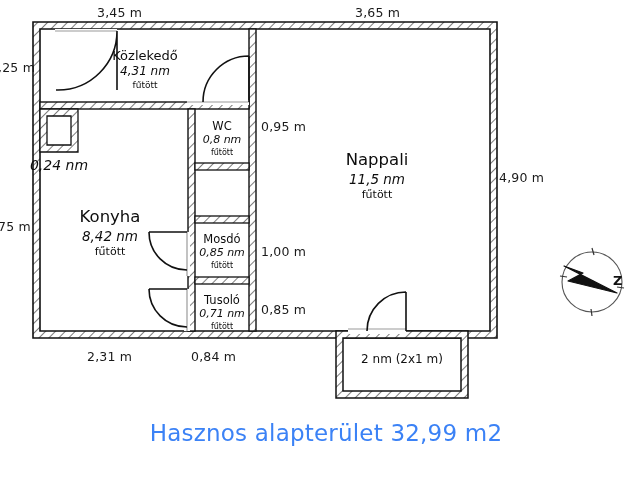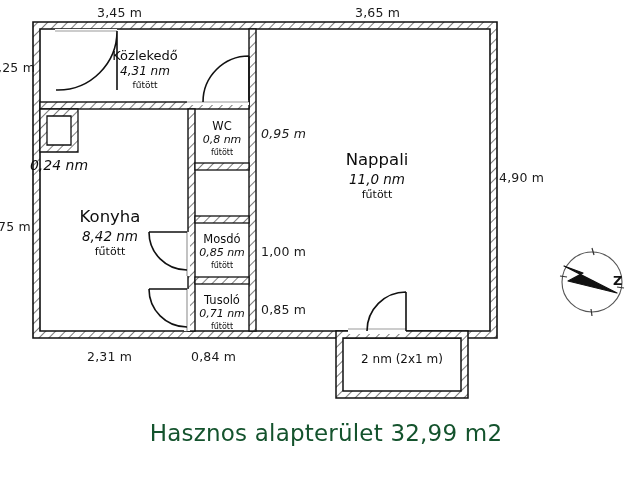--- a/index.html
+++ b/index.html
@@ -87,21 +87,21 @@
   .balcony-label .b-area { display: block; font-size: 12px; line-height: 1.35; }
 
   #footer-title {
     position: absolute;
     left: 12px;
     right: 0;
     top: 420px;
     text-align: center;
     font-size: 23px;
     font-family: "DejaVu Sans", "Liberation Sans", sans-serif;
-    color: #14532d;
+    color: #3b82f6;
     letter-spacing: 0.2px;
   }
   .compass-letter {
     position: absolute;
     font-size: 13px;
     font-weight: bold;
     font-family: "DejaVu Sans", "Liberation Sans", sans-serif;
     color: #111;
   }
 </style>
@@ -182,39 +182,39 @@
   <div class="dim-label" style="left:97px; top:5px;">3,45 m</div>
 
   <div class="dim-label" style="left:355px; top:5px;">3,65 m</div>
 
   <div class="dim-label" style="left:-2px; top:60px;">,25 m</div>
 
   <div class="dim-label" style="left:-2px; top:219px;">75 m</div>
 
   <div class="dim-label" style="left:499px; top:170px;">4,90 m</div>
 
-  <div class="dim-label" style="left:261px; top:126px;font-style:italic;">0,95 m</div>
+  <div class="dim-label" style="left:261px; top:119px;">0,95 m</div>
 
   <div class="dim-label" style="left:261px; top:244px;">1,00 m</div>
 
   <div class="dim-label" style="left:261px; top:302px;">0,85 m</div>
 
   <div class="dim-label" style="left:87px; top:349px;">2,31 m</div>
 
   <div class="dim-label" style="left:191px; top:349px;">0,84 m</div>
 
   <div class="room-label rl-mid" style="left:145px; top:48px;">
     <span class="room-name">Közlekedő</span>
     <span class="room-area">4,31 nm</span>
     <span class="room-heat">fűtött</span>
   </div>
 
   <div class="room-label rl-big" style="left:377px; top:150px;">
     <span class="room-name">Nappali</span>
-    <span class="room-area">11,0 nm</span>
+    <span class="room-area">11,5 nm</span>
     <span class="room-heat">fűtött</span>
   </div>
 
   <div class="room-label rl-big" style="left:110px; top:207px;">
     <span class="room-name">Konyha</span>
     <span class="room-area">8,42 nm</span>
     <span class="room-heat">fűtött</span>
   </div>
 
   <div class="room-label rl-small" style="left:222px; top:119px;">

